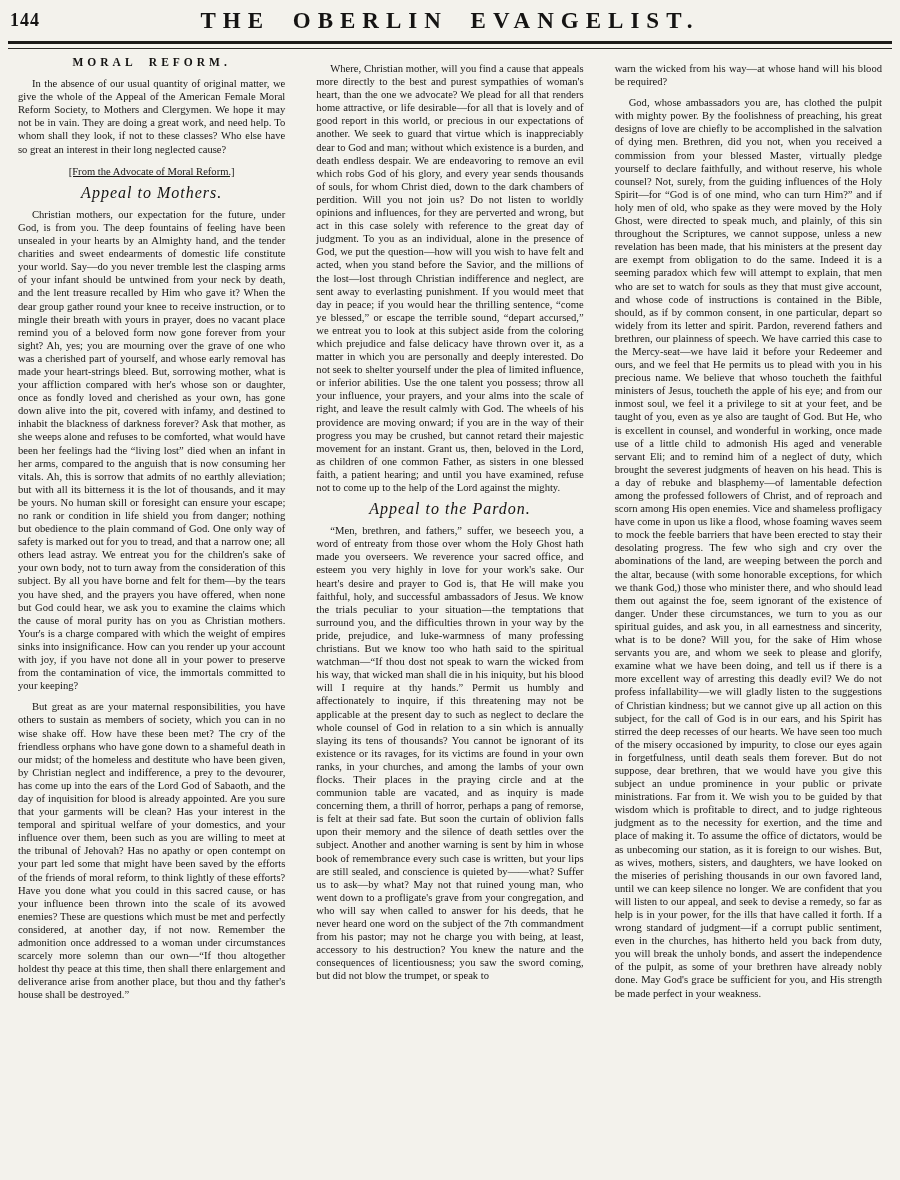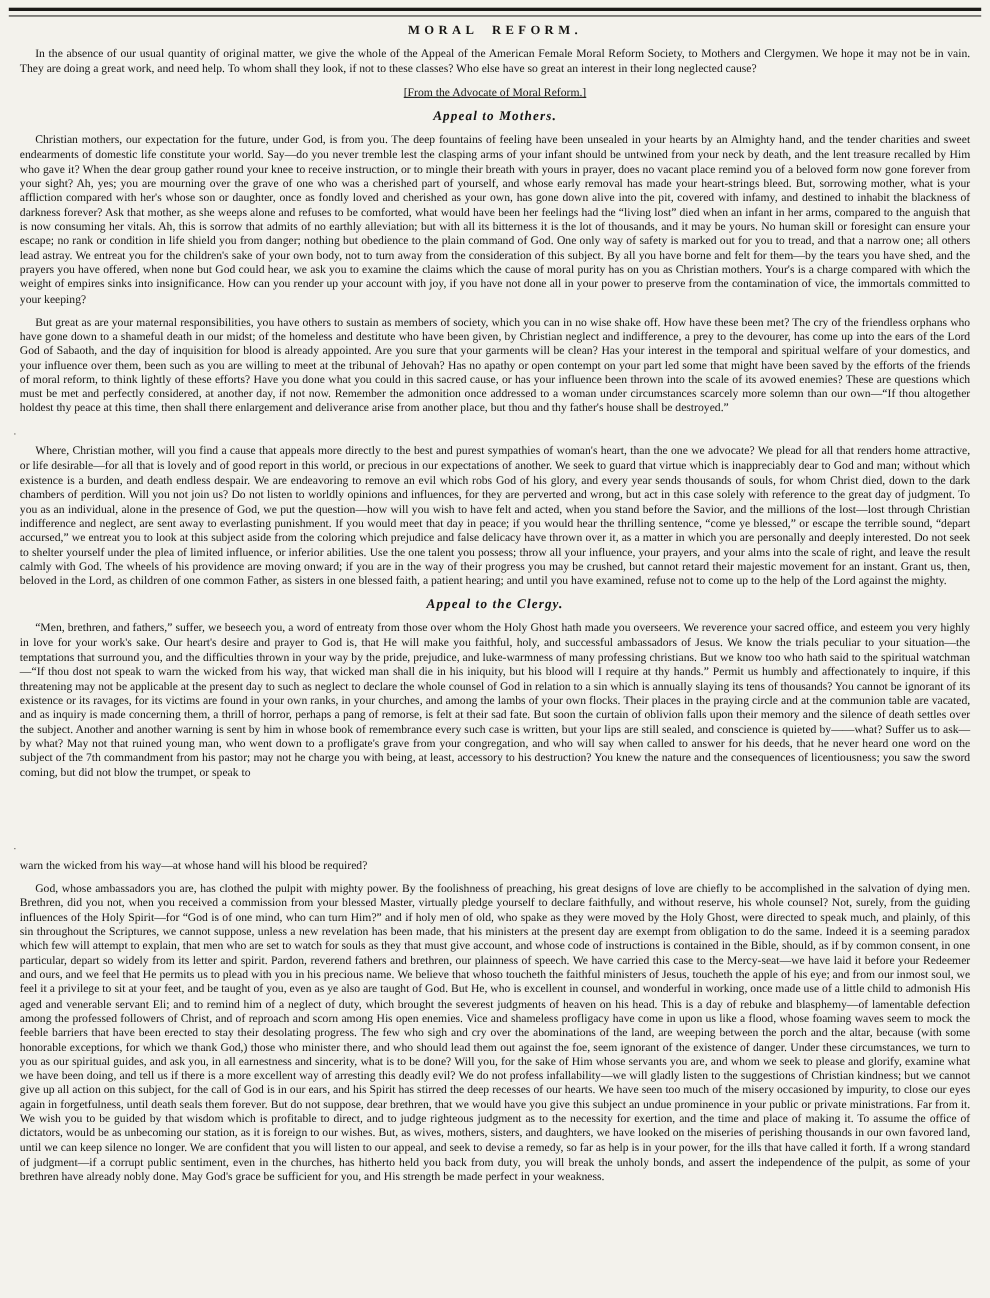--- a/index.html
+++ b/index.html
@@ -44,21 +44,20 @@
     border-top: 3px solid #1b1a18;
     border-bottom: 1px solid #2a2927;
     margin: 3px 0 4px 0;
   }
   
   .columns {
     display: flex;
     align-items: flex-start;
     height: 1128px;
     overflow: hidden;
-    flex-direction: column;
   }
   .col {
     flex: 1 1 0;
     overflow: hidden;
     padding: 1px 2px 0 2px;
     text-align: justify;
     font-size: 10.6px;
     line-height: 13.1px;
     hyphens: none;
   }
@@ -83,50 +82,54 @@
   .col p.no-indent { text-indent: 0; }
   .attribution {
     text-align: center;
     text-indent: 0 !important;
     margin: 9px 0 4px 0 !important;
     text-decoration: underline;
   }
   .subhead {
     margin: 8px 0 9px 0;
     text-align: center;
-    font-size: 12px;
-    font-weight: bold;
+    font-size: 16px;
+    font-weight: normal;
     font-style: italic;
     letter-spacing: 1px;
   }
 </style>
 </head>
 <body>
 
 <div class="page">
 
+  <div class="header">
+    <div class="pagenum">144</div>
+    <h1 class="masthead">THE OBERLIN EVANGELIST.</h1>
+  </div>
 
   <div class="rule-double"></div>
 
   <main class="columns">
 
     <section class="col">
       <h2 class="article-head">MORAL REFORM.</h2>
       <p class="no-indent" style="text-indent:14px">In the absence of our usual quantity of original matter, we give the whole of the Appeal of the American Female Moral Reform Society, to Mothers and Clergymen. We hope it may not be in vain. They are doing a great work, and need help. To whom shall they look, if not to these classes? Who else have so great an interest in their long neglected cause?</p>
       <p class="attribution">[From the Advocate of Moral Reform.]</p>
       <h3 class="subhead">Appeal to Mothers.</h3>
       <p>Christian mothers, our expectation for the future, under God, is from you. The deep fountains of feeling have been unsealed in your hearts by an Almighty hand, and the tender charities and sweet endearments of domestic life constitute your world. Say—do you never tremble lest the clasping arms of your infant should be untwined from your neck by death, and the lent treasure recalled by Him who gave it? When the dear group gather round your knee to receive instruction, or to mingle their breath with yours in prayer, does no vacant place remind you of a beloved form now gone forever from your sight? Ah, yes; you are mourning over the grave of one who was a cherished part of yourself, and whose early removal has made your heart-strings bleed. But, sorrowing mother, what is your affliction compared with her's whose son or daughter, once as fondly loved and cherished as your own, has gone down alive into the pit, covered with infamy, and destined to inhabit the blackness of darkness forever? Ask that mother, as she weeps alone and refuses to be comforted, what would have been her feelings had the “living lost” died when an infant in her arms, compared to the anguish that is now consuming her vitals. Ah, this is sorrow that admits of no earthly alleviation; but with all its bitterness it is the lot of thousands, and it may be yours. No human skill or foresight can ensure your escape; no rank or condition in life shield you from danger; nothing but obedience to the plain command of God. One only way of safety is marked out for you to tread, and that a narrow one; all others lead astray. We entreat you for the children's sake of your own body, not to turn away from the consideration of this subject. By all you have borne and felt for them—by the tears you have shed, and the prayers you have offered, when none but God could hear, we ask you to examine the claims which the cause of moral purity has on you as Christian mothers. Your's is a charge compared with which the weight of empires sinks into insignificance. How can you render up your account with joy, if you have not done all in your power to preserve from the contamination of vice, the immortals committed to your keeping?</p>
       <p>But great as are your maternal responsibilities, you have others to sustain as members of society, which you can in no wise shake off. How have these been met? The cry of the friendless orphans who have gone down to a shameful death in our midst; of the homeless and destitute who have been given, by Christian neglect and indifference, a prey to the devourer, has come up into the ears of the Lord God of Sabaoth, and the day of inquisition for blood is already appointed. Are you sure that your garments will be clean? Has your interest in the temporal and spiritual welfare of your domestics, and your influence over them, been such as you are willing to meet at the tribunal of Jehovah? Has no apathy or open contempt on your part led some that might have been saved by the efforts of the friends of moral reform, to think lightly of these efforts? Have you done what you could in this sacred cause, or has your influence been thrown into the scale of its avowed enemies? These are questions which must be met and perfectly considered, at another day, if not now. Remember the admonition once addressed to a woman under circumstances scarcely more solemn than our own—“If thou altogether holdest thy peace at this time, then shall there enlargement and deliverance arise from another place, but thou and thy father's house shall be destroyed.”</p>
     </section>
 
     <div class="colrule"></div>
 
     <section class="col">
       <p>Where, Christian mother, will you find a cause that appeals more directly to the best and purest sympathies of woman's heart, than the one we advocate? We plead for all that renders home attractive, or life desirable—for all that is lovely and of good report in this world, or precious in our expectations of another. We seek to guard that virtue which is inappreciably dear to God and man; without which existence is a burden, and death endless despair. We are endeavoring to remove an evil which robs God of his glory, and every year sends thousands of souls, for whom Christ died, down to the dark chambers of perdition. Will you not join us? Do not listen to worldly opinions and influences, for they are perverted and wrong, but act in this case solely with reference to the great day of judgment. To you as an individual, alone in the presence of God, we put the question—how will you wish to have felt and acted, when you stand before the Savior, and the millions of the lost—lost through Christian indifference and neglect, are sent away to everlasting punishment. If you would meet that day in peace; if you would hear the thrilling sentence, “come ye blessed,” or escape the terrible sound, “depart accursed,” we entreat you to look at this subject aside from the coloring which prejudice and false delicacy have thrown over it, as a matter in which you are personally and deeply interested. Do not seek to shelter yourself under the plea of limited influence, or inferior abilities. Use the one talent you possess; throw all your influence, your prayers, and your alms into the scale of right, and leave the result calmly with God. The wheels of his providence are moving onward; if you are in the way of their progress you may be crushed, but cannot retard their majestic movement for an instant. Grant us, then, beloved in the Lord, as children of one common Father, as sisters in one blessed faith, a patient hearing; and until you have examined, refuse not to come up to the help of the Lord against the mighty.</p>
-      <h3 class="subhead">Appeal to the Clergy.</h3>
+      <h3 class="subhead">Appeal to the Pardon.</h3>
       <p>“Men, brethren, and fathers,” suffer, we beseech you, a word of entreaty from those over whom the Holy Ghost hath made you overseers. We reverence your sacred office, and esteem you very highly in love for your work's sake. Our heart's desire and prayer to God is, that He will make you faithful, holy, and successful ambassadors of Jesus. We know the trials peculiar to your situation—the temptations that surround you, and the difficulties thrown in your way by the pride, prejudice, and luke-warmness of many professing christians. But we know too who hath said to the spiritual watchman—“If thou dost not speak to warn the wicked from his way, that wicked man shall die in his iniquity, but his blood will I require at thy hands.” Permit us humbly and affectionately to inquire, if this threatening may not be applicable at the present day to such as neglect to declare the whole counsel of God in relation to a sin which is annually slaying its tens of thousands? You cannot be ignorant of its existence or its ravages, for its victims are found in your own ranks, in your churches, and among the lambs of your own flocks. Their places in the praying circle and at the communion table are vacated, and as inquiry is made concerning them, a thrill of horror, perhaps a pang of remorse, is felt at their sad fate. But soon the curtain of oblivion falls upon their memory and the silence of death settles over the subject. Another and another warning is sent by him in whose book of remembrance every such case is written, but your lips are still sealed, and conscience is quieted by——what? Suffer us to ask—by what? May not that ruined young man, who went down to a profligate's grave from your congregation, and who will say when called to answer for his deeds, that he never heard one word on the subject of the 7th commandment from his pastor; may not he charge you with being, at least, accessory to his destruction? You knew the nature and the consequences of licentiousness; you saw the sword coming, but did not blow the trumpet, or speak to</p>
     </section>
 
     <div class="colrule"></div>
 
     <section class="col">
       <p class="no-indent">warn the wicked from his way—at whose hand will his blood be required?</p>
       <p>God, whose ambassadors you are, has clothed the pulpit with mighty power. By the foolishness of preaching, his great designs of love are chiefly to be accomplished in the salvation of dying men. Brethren, did you not, when you received a commission from your blessed Master, virtually pledge yourself to declare faithfully, and without reserve, his whole counsel? Not, surely, from the guiding influences of the Holy Spirit—for “God is of one mind, who can turn Him?” and if holy men of old, who spake as they were moved by the Holy Ghost, were directed to speak much, and plainly, of this sin throughout the Scriptures, we cannot suppose, unless a new revelation has been made, that his ministers at the present day are exempt from obligation to do the same. Indeed it is a seeming paradox which few will attempt to explain, that men who are set to watch for souls as they that must give account, and whose code of instructions is contained in the Bible, should, as if by common consent, in one particular, depart so widely from its letter and spirit. Pardon, reverend fathers and brethren, our plainness of speech. We have carried this case to the Mercy-seat—we have laid it before your Redeemer and ours, and we feel that He permits us to plead with you in his precious name. We believe that whoso toucheth the faithful ministers of Jesus, toucheth the apple of his eye; and from our inmost soul, we feel it a privilege to sit at your feet, and be taught of you, even as ye also are taught of God. But He, who is excellent in counsel, and wonderful in working, once made use of a little child to admonish His aged and venerable servant Eli; and to remind him of a neglect of duty, which brought the severest judgments of heaven on his head. This is a day of rebuke and blasphemy—of lamentable defection among the professed followers of Christ, and of reproach and scorn among His open enemies. Vice and shameless profligacy have come in upon us like a flood, whose foaming waves seem to mock the feeble barriers that have been erected to stay their desolating progress. The few who sigh and cry over the abominations of the land, are weeping between the porch and the altar, because (with some honorable exceptions, for which we thank God,) those who minister there, and who should lead them out against the foe, seem ignorant of the existence of danger. Under these circumstances, we turn to you as our spiritual guides, and ask you, in all earnestness and sincerity, what is to be done? Will you, for the sake of Him whose servants you are, and whom we seek to please and glorify, examine what we have been doing, and tell us if there is a more excellent way of arresting this deadly evil? We do not profess infallability—we will gladly listen to the suggestions of Christian kindness; but we cannot give up all action on this subject, for the call of God is in our ears, and his Spirit has stirred the deep recesses of our hearts. We have seen too much of the misery occasioned by impurity, to close our eyes again in forgetfulness, until death seals them forever. But do not suppose, dear brethren, that we would have you give this subject an undue prominence in your public or private ministrations. Far from it. We wish you to be guided by that wisdom which is profitable to direct, and to judge righteous judgment as to the necessity for exertion, and the time and place of making it. To assume the office of dictators, would be as unbecoming our station, as it is foreign to our wishes. But, as wives, mothers, sisters, and daughters, we have looked on the miseries of perishing thousands in our own favored land, until we can keep silence no longer. We are confident that you will listen to our appeal, and seek to devise a remedy, so far as help is in your power, for the ills that have called it forth. If a wrong standard of judgment—if a corrupt public sentiment, even in the churches, has hitherto held you back from duty, you will break the unholy bonds, and assert the independence of the pulpit, as some of your brethren have already nobly done. May God's grace be sufficient for you, and His strength be made perfect in your weakness.</p>
     </section>
 

